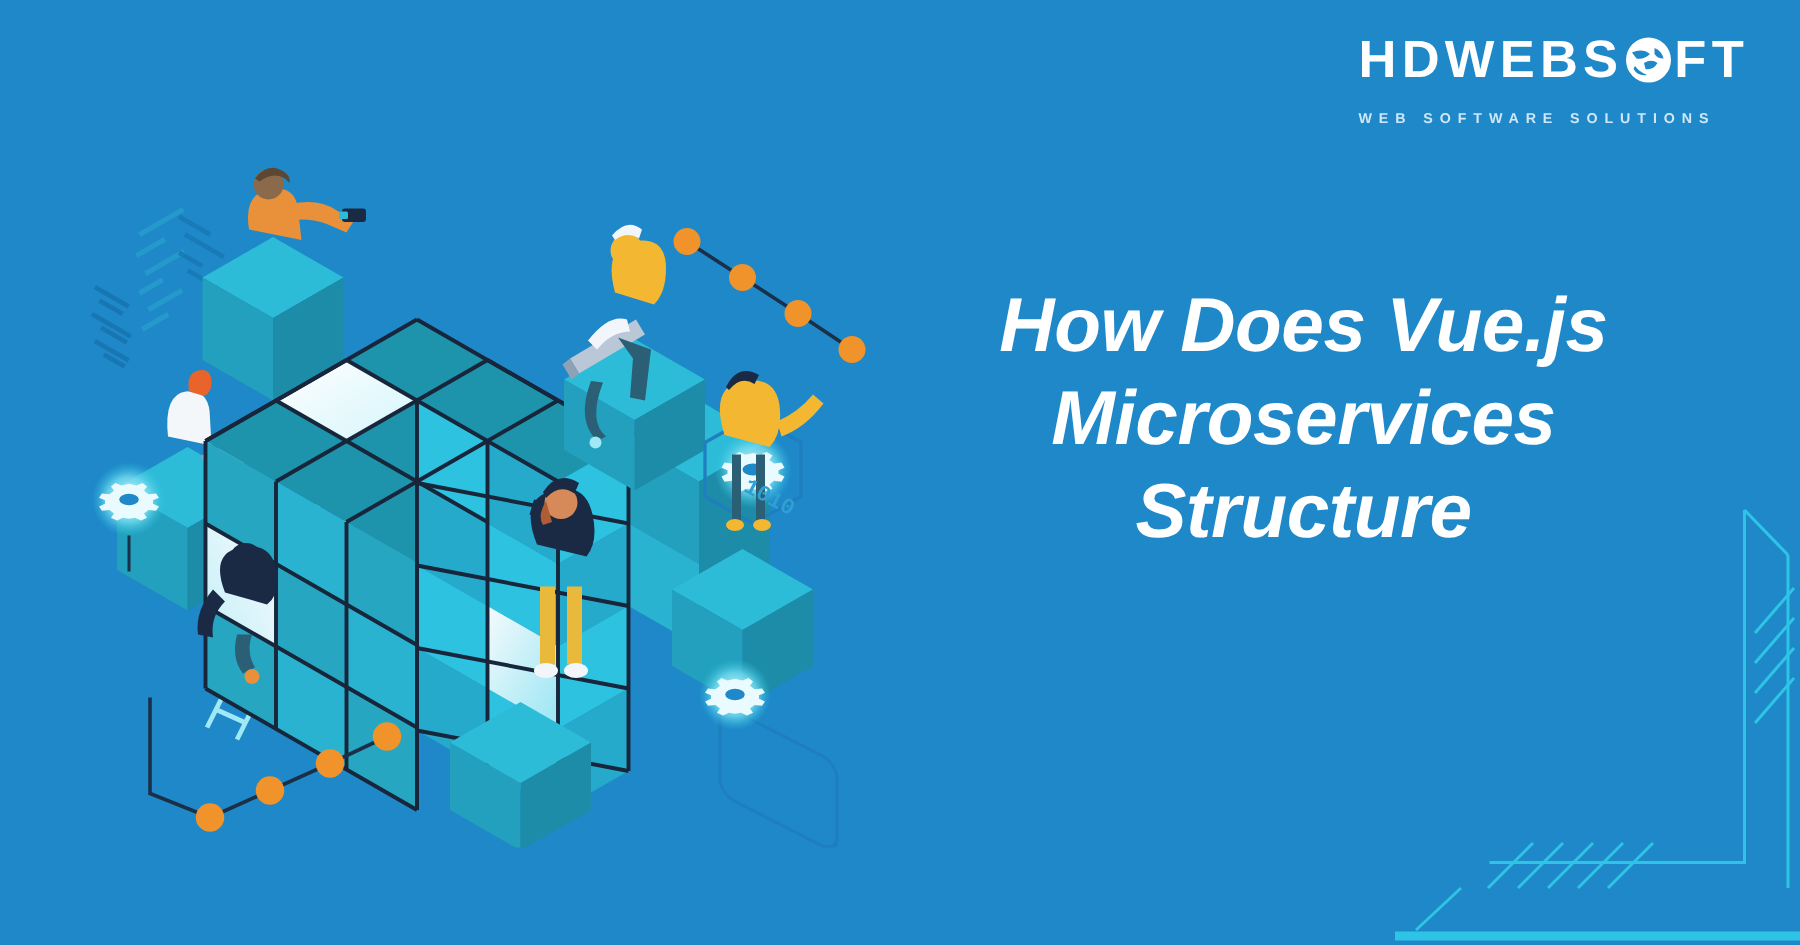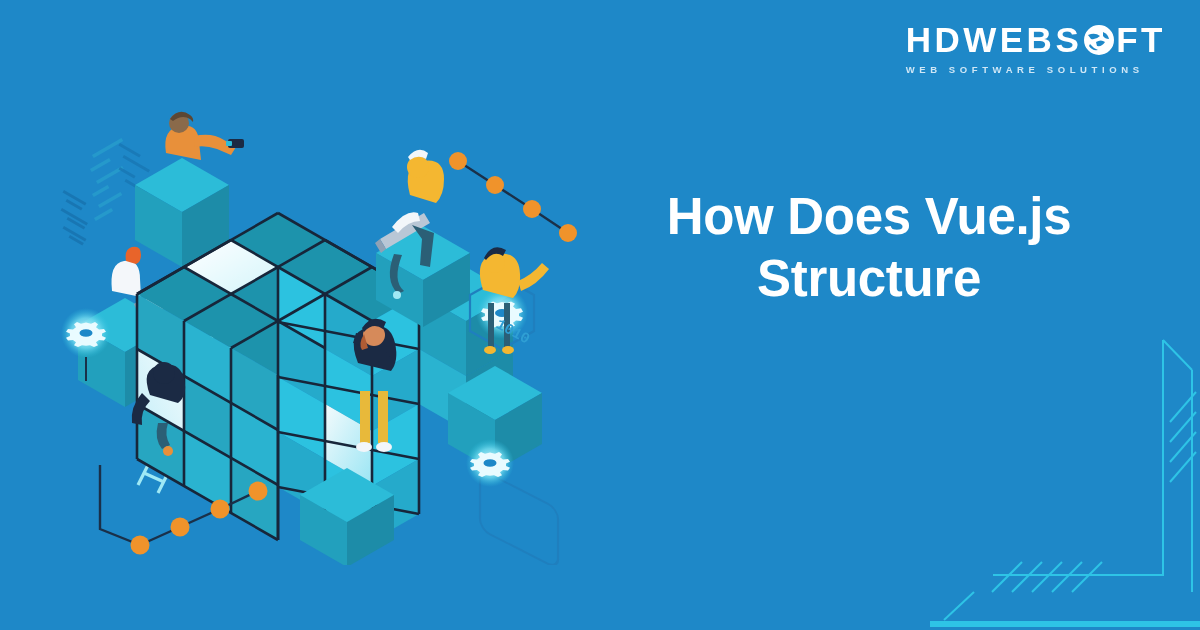--- a/index.html
+++ b/index.html
@@ -14,27 +14,28 @@
   
   .logo { position:absolute; right:34px; top:22px; text-align:left; }
   .logo-word {
     font-size:35px; font-weight:700; letter-spacing:3.5px;
     color:#ffffff; line-height:1; white-space:nowrap;
     display:flex; align-items:center; justify-content:flex-end;
   }
   .logo-globe { display:inline-block; width:32px; height:32px; position:relative; margin:0 1px; vertical-align:middle; }
   .logo-tag {
     font-size:9.5px; font-weight:700; letter-spacing:4.6px;
-    color:#cfe7f6; margin-top:7px; white-space:nowrap;
+    color:#cfe7f6; margin-top:17px; white-space:nowrap;
   }
 
   
   .title-wrap {
     position:absolute; left:590px; top:186px; width:558px;
     text-align:center;
+    font-style:italic;
   }
   .title {
     color:#ffffff; font-weight:700; font-size:51px; line-height:1.22;
     letter-spacing:-0.3px;
   }
 
   
   .corner-deco { position:absolute; right:0; bottom:0; width:270px; height:300px; }
 
   
@@ -321,20 +322,21 @@
           <circle cx="16" cy="16" r="14" fill="none" stroke="#ffffff" stroke-width="2"></circle>
         </svg>
       </span>
       <span>FT</span>
     </div>
     <div class="logo-tag">WEB SOFTWARE SOLUTIONS</div>
   </div>
 
   <div class="title-wrap">
     <div class="title">How Does Vue.js</div>
+    <div class="title">Microservices</div>
     <div class="title">Structure</div>
   </div>
 
   <div class="corner-deco">
     <svg viewBox="0 0 270 300" width="270" height="300" xmlns="http://www.w3.org/2000/svg">
 
       <path d="M233 10 L233 245 L63 245" fill="none" stroke="#2ec4e6" stroke-width="2"></path>
 
       <line x1="233" y1="10" x2="262" y2="40" stroke="#2ec4e6" stroke-width="2"></line>
       <line x1="262" y1="40" x2="262" y2="262" stroke="#2ec4e6" stroke-width="2"></line>

